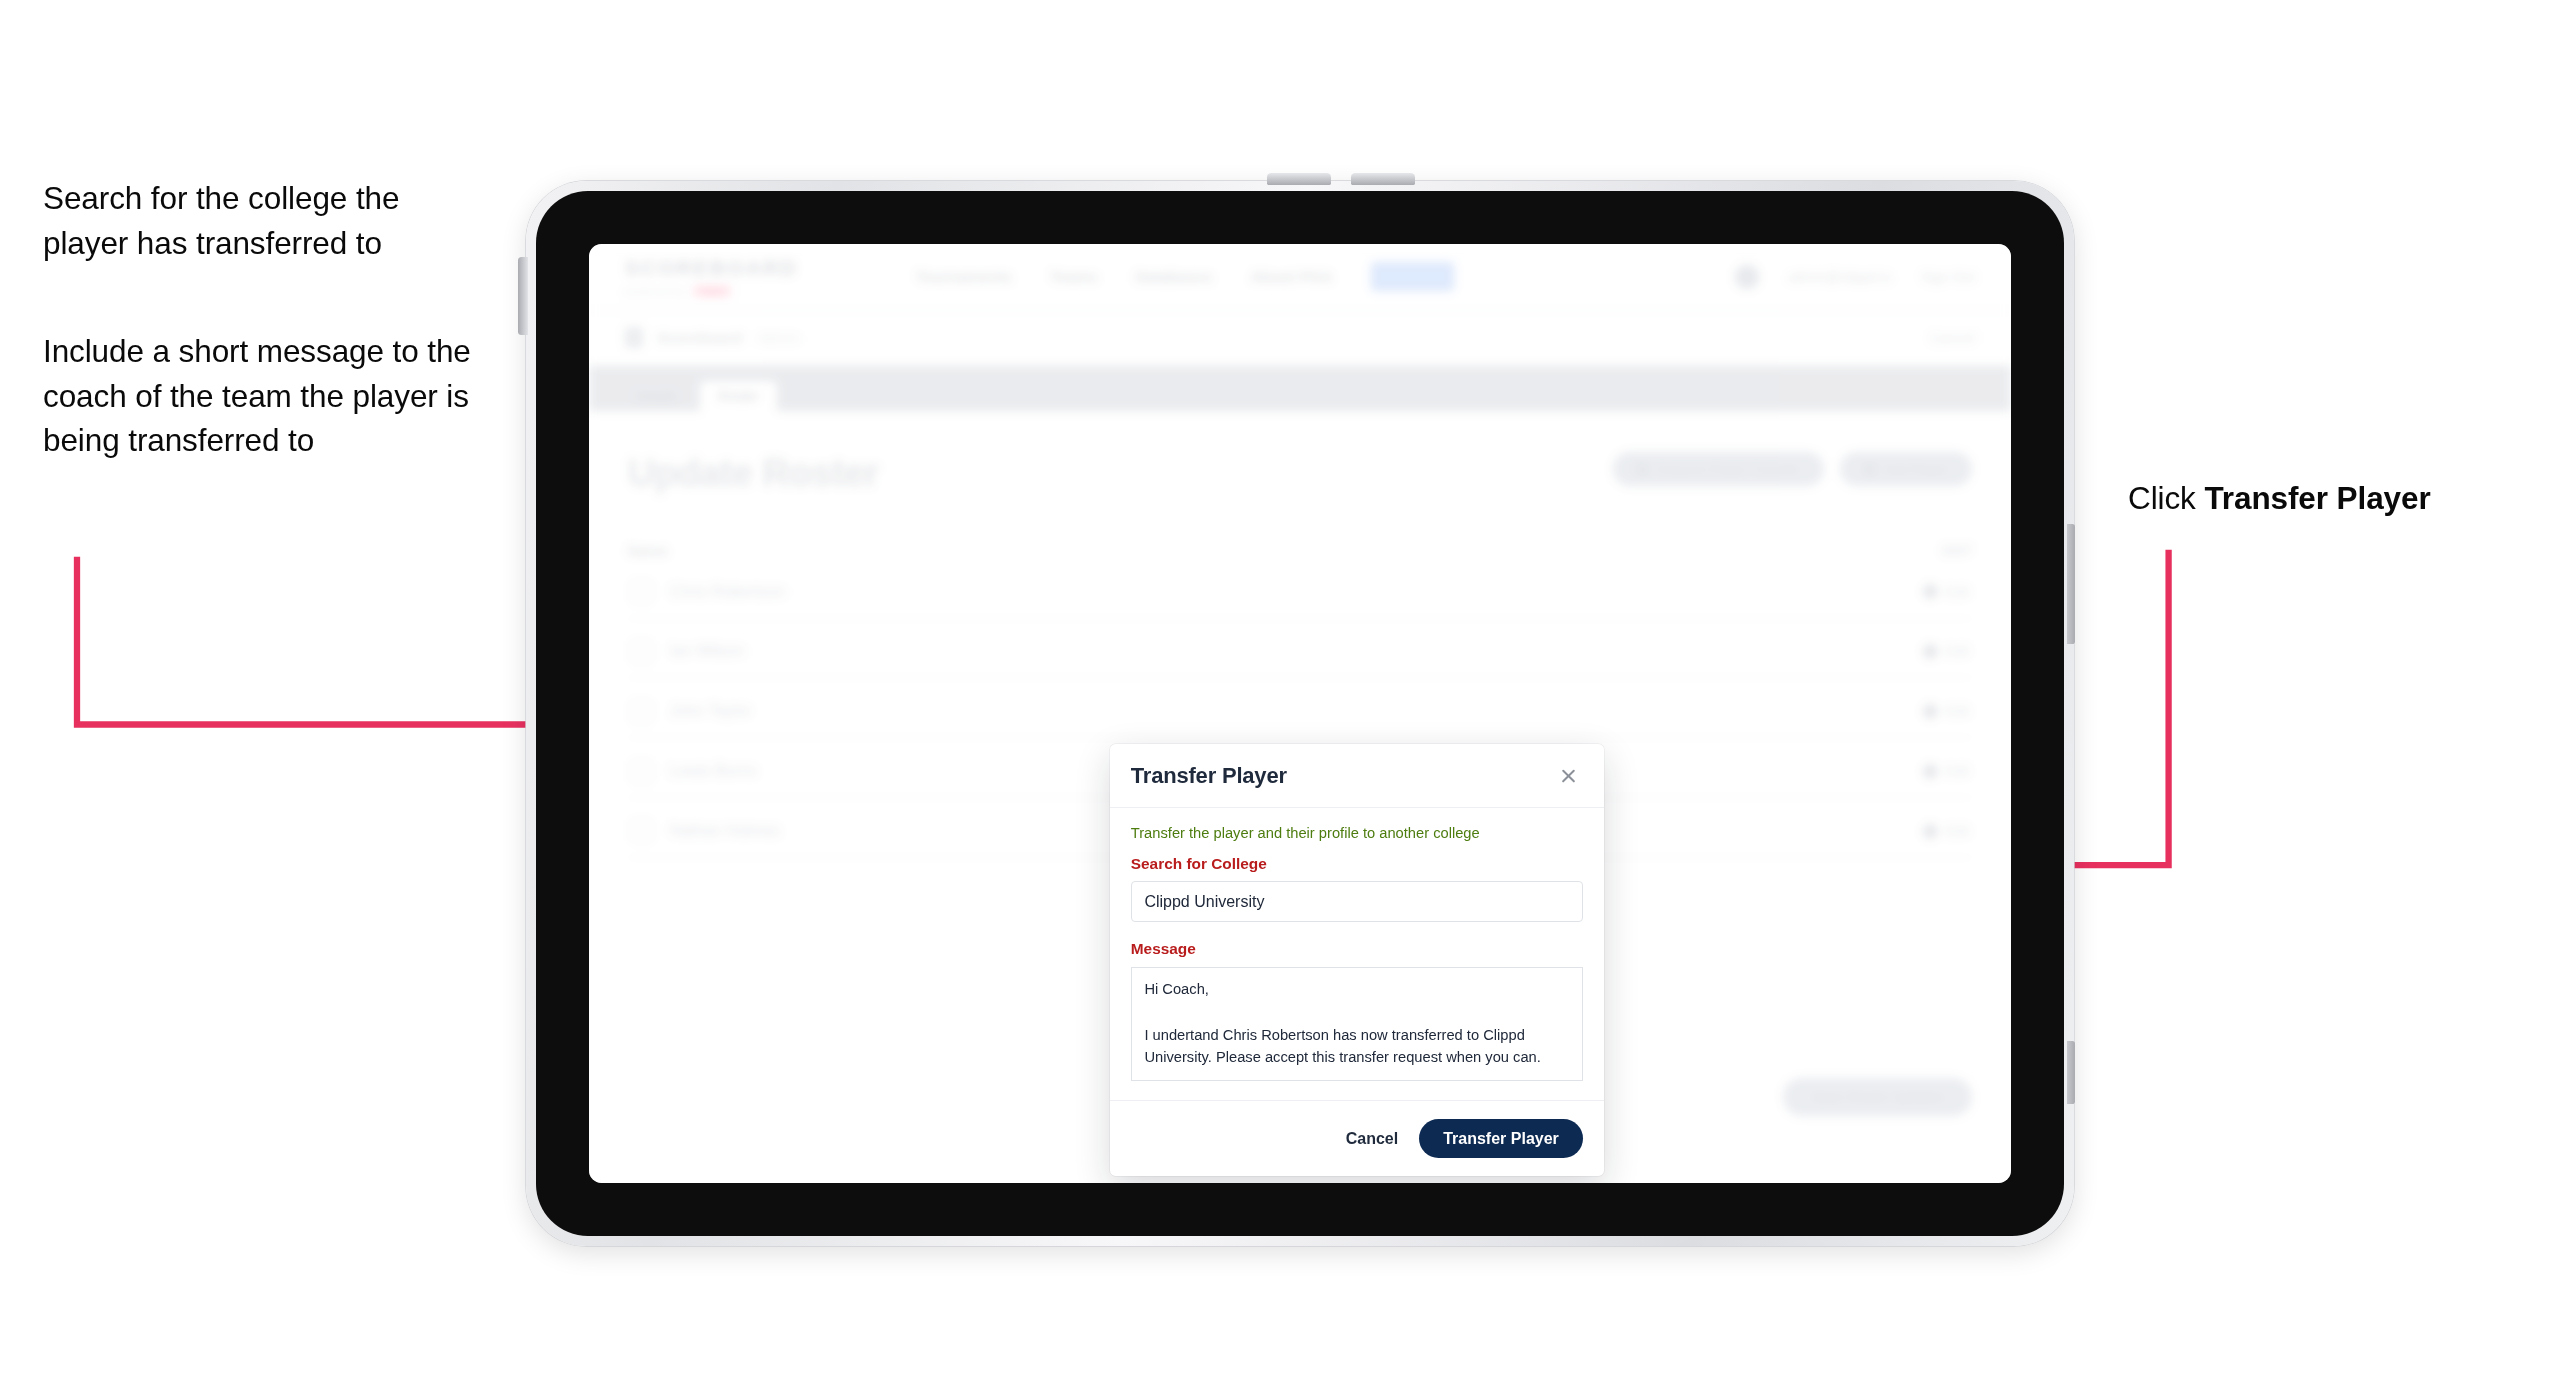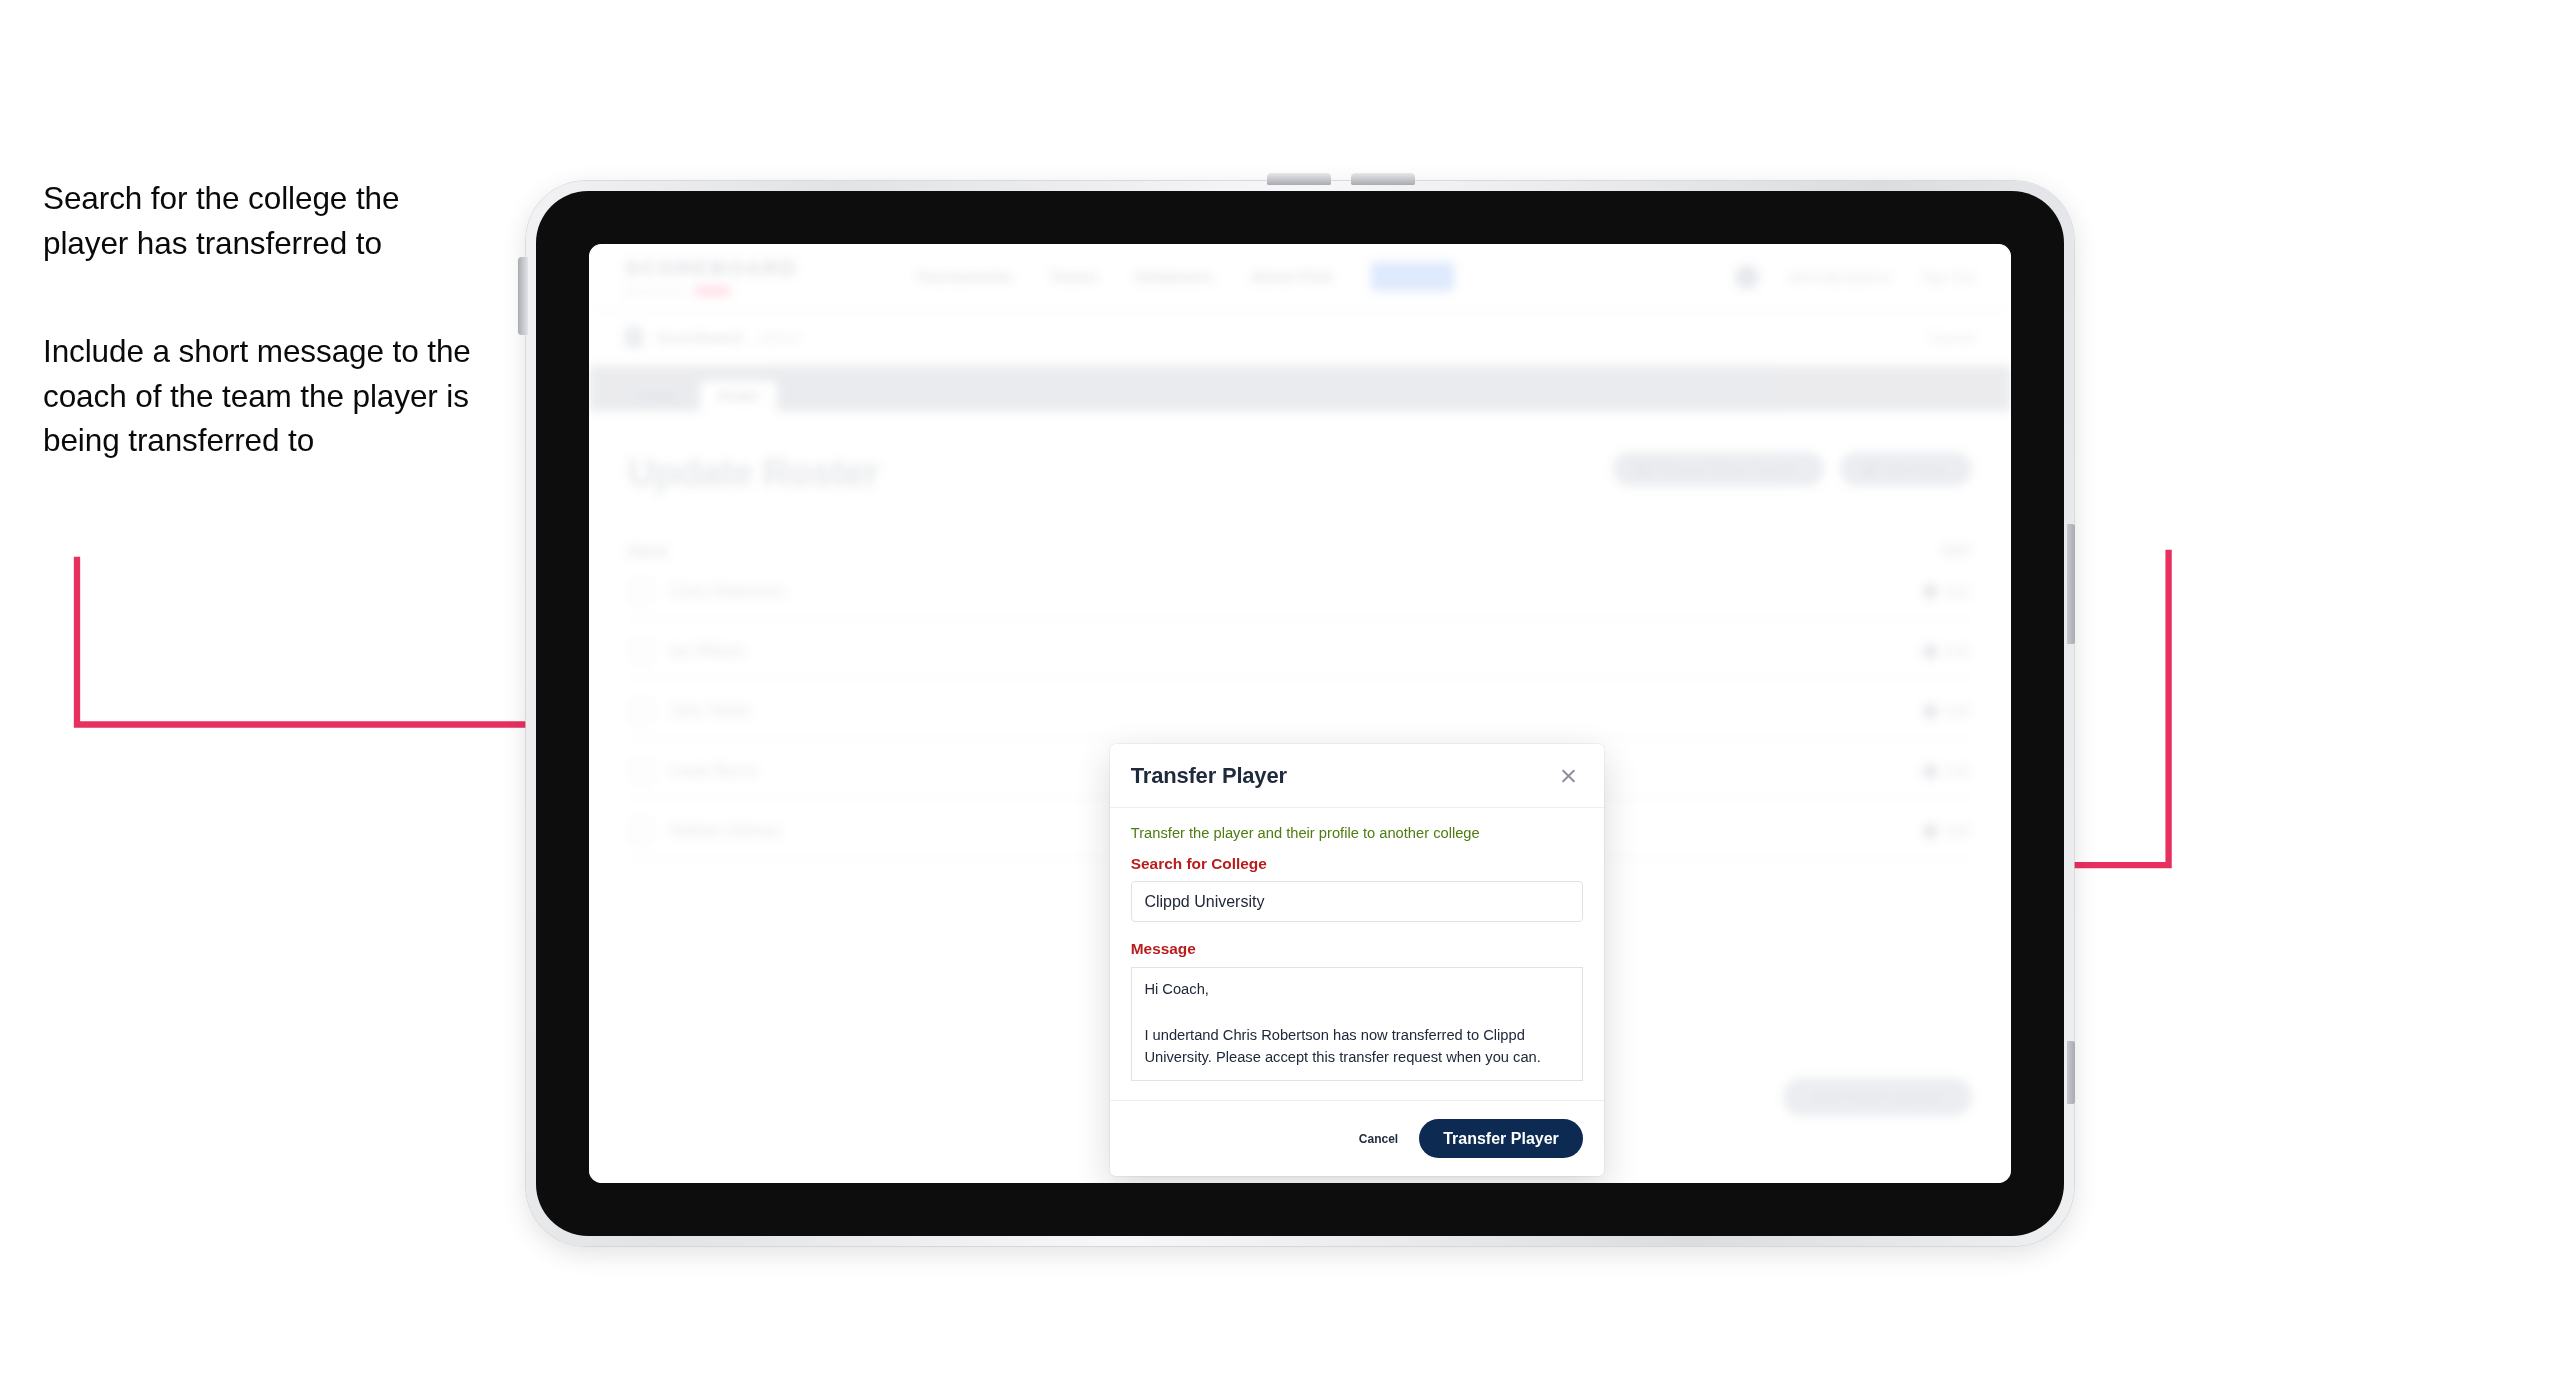--- a/index.html
+++ b/index.html
@@ -156,21 +156,21 @@
   .field-gap { height: 18px; }
   .textarea-box {
     width:100%; min-height:112px; border:0.7px solid #dfe3e8; border-radius:0;
     padding:10.5px 12.6px; font-size:14.7px; color:#20293a; line-height:1.55; background:#fff;
     white-space:pre-wrap;
   }
   .modal-foot {
     display:flex; align-items:center; justify-content:flex-end; gap:21px;
     padding: 18px 21px; border-top:0.7px solid #edeff2;
   }
-  .btn-cancel { font-size:12px; font-weight:700; color:#1f2a3c; background:none; border:none; cursor:pointer;
+  .btn-cancel { font-size:16px; font-weight:700; color:#1f2a3c; background:none; border:none; cursor:pointer;
                 font-family:"Liberation Sans", sans-serif; }
   .btn-primary {
     background:#0d2a52; color:#ffffff; border:none; cursor:pointer;
     border-radius:699px; padding:10.5px 24px; font-size:16px; font-weight:700;
     font-family:"Liberation Sans", sans-serif;
   }
 </style>
 </head>
 <body>
 
@@ -178,20 +178,21 @@
 
   <div class="anno-text" id="anno-left-2">Include a short message to the coach of the team the player is being transferred to</div>
 
   <div class="anno-text" id="anno-left-1">Search for the college the player has transferred to</div>
 
   <svg class="arrow-svg" style="left:0; top:0; width:2576px; height:1386px;" viewBox="0 0 3680 1980" width="2576" height="1386">
     <path d="M 110 800 L 110 1035 L 1440 1035" stroke="#E8305F" stroke-width="9" fill="none" stroke-linecap="square"></path>
     <path d="M 1392 1000 L 1446 1035 L 1392 1070" stroke="#E8305F" stroke-width="9" fill="none" stroke-linecap="round" stroke-linejoin="round"></path>
   </svg>
 
+  <div class="anno-text" id="anno-right-1"><span>Click </span><b>Transfer Player</b></div>
 
   <svg class="arrow-svg" style="left:0; top:0; width:2576px; height:1386px;" viewBox="0 0 3680 1980" width="2576" height="1386">
     <path d="M 3098 790 L 3098 1236 L 2250 1236" stroke="#E8305F" stroke-width="9" fill="none" stroke-linecap="square"></path>
     <path d="M 2298 1201 L 2244 1236 L 2298 1271" stroke="#E8305F" stroke-width="9" fill="none" stroke-linecap="round" stroke-linejoin="round"></path>
   </svg>
 
   <div id="tablet">
 
     <div class="hw-btn" id="btn-vol-1"></div>
     <div class="hw-btn" id="btn-vol-2"></div>

